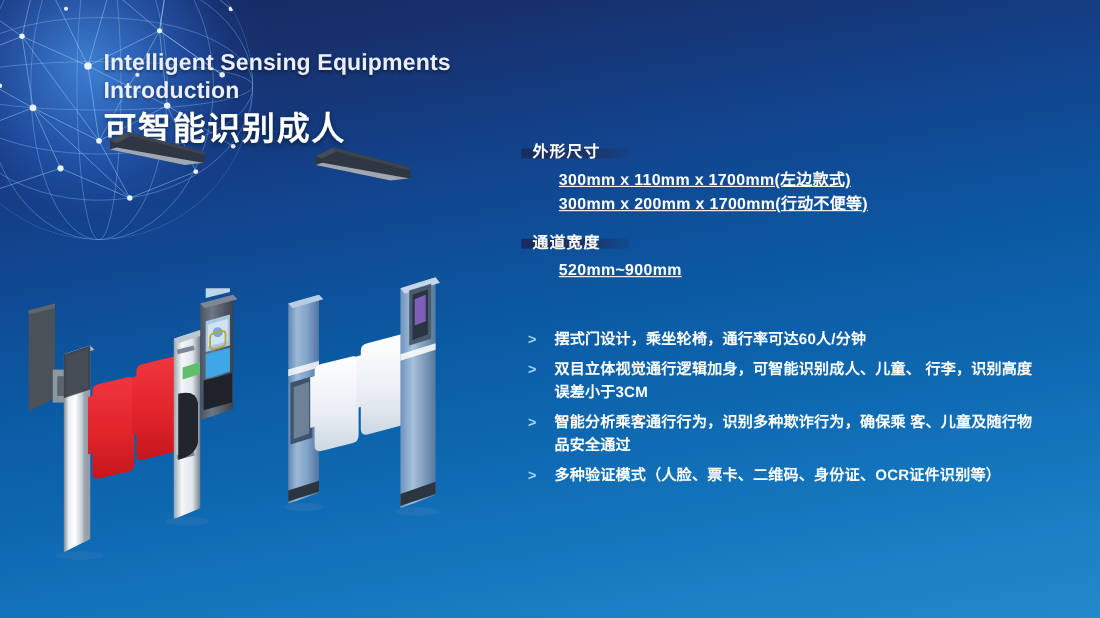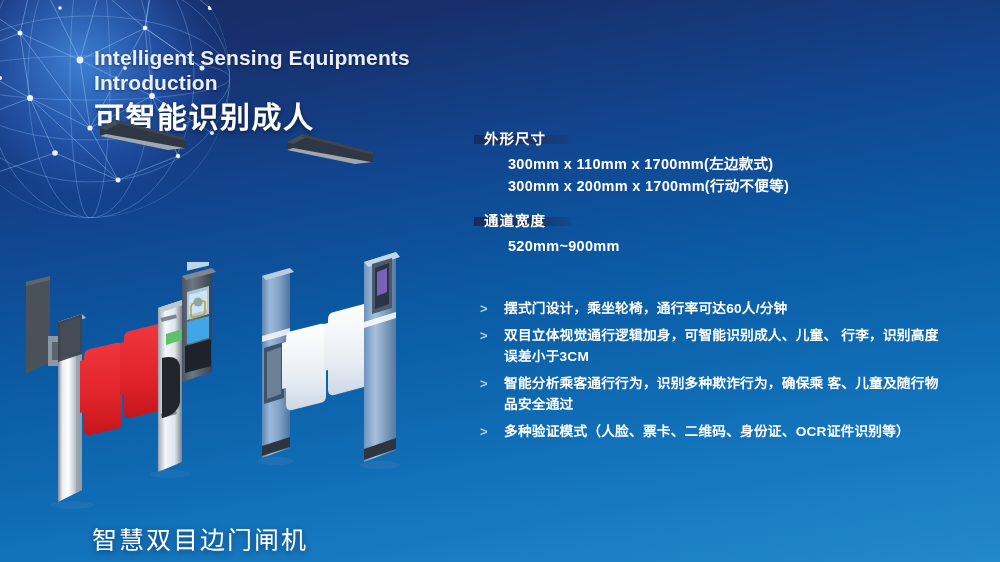--- a/index.html
+++ b/index.html
@@ -111,20 +111,21 @@
     background: linear-gradient(to right, #172d60 0%, #1b3569 62%, rgba(27,58,112,0.25) 100%);
     min-width: 74px;
     box-sizing: content-box;
   }
   .tag-row { line-height: 0; }
 
   .spec-lines {
     margin: 9px 0 0 0;
     padding: 0 0 0 34px;
     list-style: none;
+    text-decoration: underline;
   }
   .spec-lines li {
     font-size: 14.5px;
     font-weight: bold;
     line-height: 22px;
     color: #ffffff;
     letter-spacing: 0.3px;
     white-space: nowrap;
   }
 
@@ -359,21 +360,20 @@
       <polygon points="127,18 141,13 141,54 127,59" fill="#2a3442"></polygon>
       <polygon points="129,22 139,18 139,42 129,46" fill="#7b5fb8"></polygon>
 
       <polygon points="116,199 148,188 148,199 116,210" fill="#2c3640"></polygon>
 
       <ellipse cx="28" cy="211" rx="18" ry="4" fill="#2f76b8" opacity="0.5"></ellipse>
       <ellipse cx="132" cy="215" rx="20" ry="4" fill="#2f76b8" opacity="0.5"></ellipse>
     </svg>
   </div>
 
-  <div class="caption">智慧双目边门闸机</div>
 
   <div class="panel">
 
     <div class="tag-row">
       <span class="tag">外形尺寸</span>
     </div>
     <ul class="spec-lines">
       <li>300mm x 110mm x 1700mm(左边款式)</li>
       <li>300mm x 200mm x 1700mm(行动不便等)</li>
     </ul>

